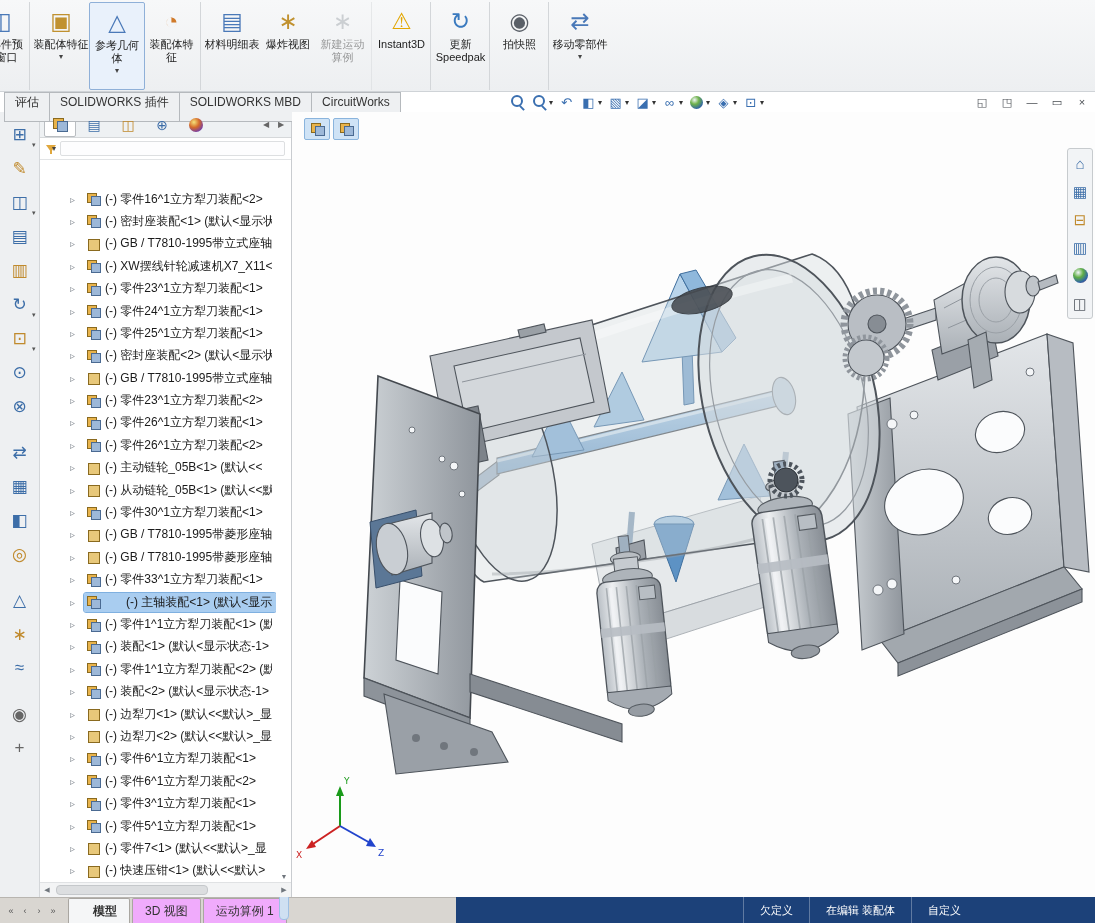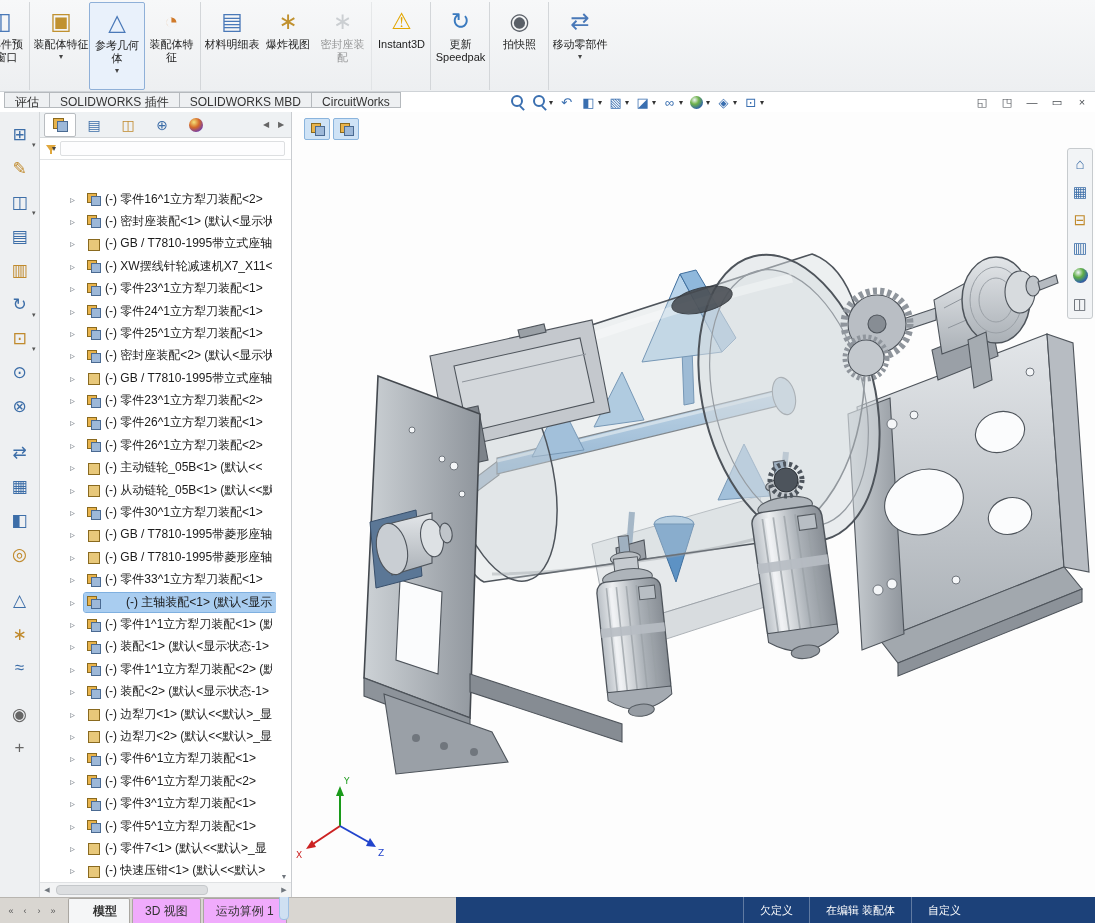--- a/index.html
+++ b/index.html
@@ -24,21 +24,21 @@
   .k-preview-window-icon{color:#4a79b8}.k-assembly-features-icon{color:#c0912f}
   .k-reference-geometry-icon{color:#4a79b8}.k-motion-study-icon{color:#d07a2a}
   .k-bom-icon{color:#4a79b8}.k-exploded-view-icon{color:#c0912f}
   .k-explode-lines-icon{color:#9aa0a6}.k-instant3d-icon{color:#e2a600}
   .k-speedpak-icon{color:#3a7abf}.k-snapshot-icon{color:#5a6068}
   .k-move-component-icon{color:#4a79b8}
 
   
   .tabrow{position:relative;background:#fff;display:flex;align-items:stretch;}
   .ctx-tabs{display:flex;margin-left:4px;}
-  .ctab{height:16px;line-height:18px;padding:0 10px;font-size:12px;color:#333;
+  .ctab{height:30px;line-height:18px;padding:0 10px;font-size:12px;color:#333;
     background:#eef0f2;border:1px solid #b5b9bd;margin-right:-1px;white-space:nowrap;}
   .hud{position:absolute;left:508px;top:0;height:20px;display:flex;align-items:center;gap:3px;}
   .hitem{display:flex;align-items:center;gap:1px;padding:0 1px;}
   .hic{width:17px;height:17px;display:flex;align-items:center;justify-content:center;
     font-size:13px;color:#3a6fb0;position:relative;}
   .hg{font-style:normal;}
   .hic.k-mag::before{content:"";width:8px;height:8px;border:2px solid #3a6fb0;border-radius:50%;
     position:absolute;top:1px;left:2px;}
   .hic.k-mag::after{content:"";width:2px;height:6px;background:#3a6fb0;position:absolute;
     bottom:0;right:3px;transform:rotate(-45deg);}
@@ -191,21 +191,21 @@
       </div>
 
       <div class="rbtn">
         <span class="ric k-exploded-view-icon"><i class="rg">∗</i></span>
         <span class="rlab">爆炸视图</span>
 
       </div>
 
       <div class="rbtn disabled sep-after">
         <span class="ric k-explode-lines-icon"><i class="rg">∗</i></span>
-        <span class="rlab">密封座装配</span>
+        <span class="rlab">新建运动算例</span>
 
       </div>
 
       <div class="rbtn sep-after">
         <span class="ric k-instant3d-icon"><i class="rg">⚠</i></span>
         <span class="rlab">Instant3D</span>
 
       </div>
 
       <div class="rbtn sep-after">

